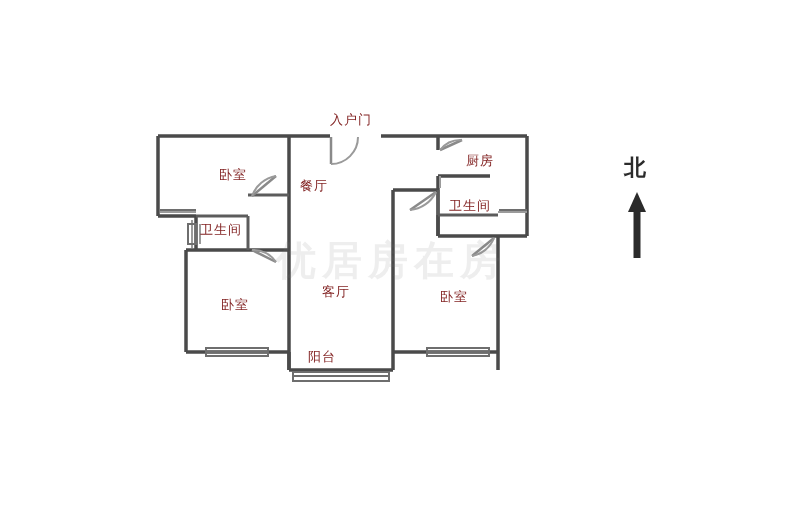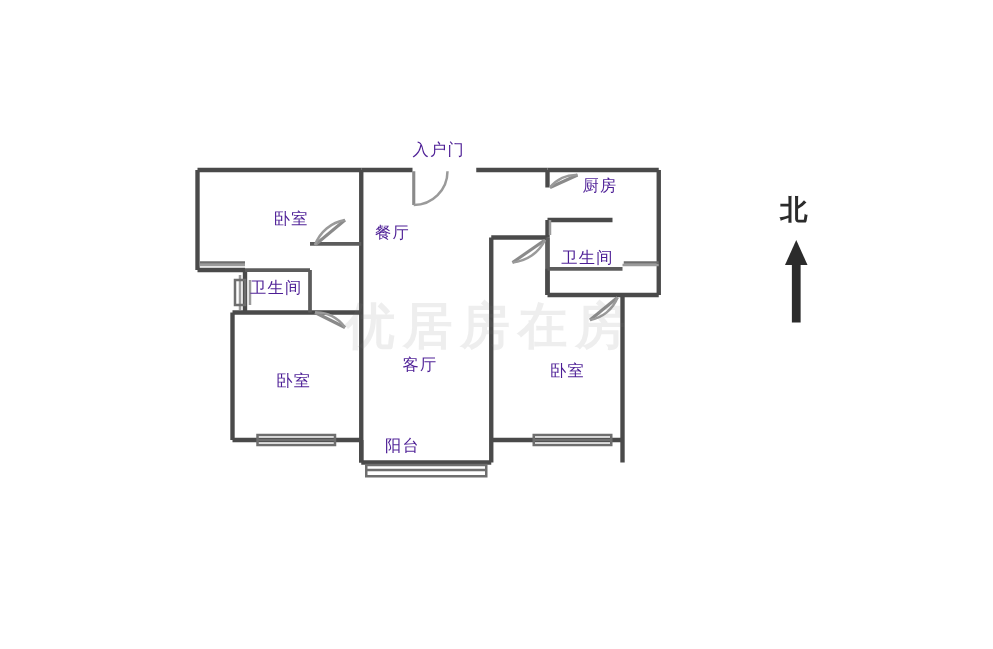--- a/index.html
+++ b/index.html
@@ -17,21 +17,21 @@
   #floorplan {
     position: absolute;
     left: 0;
     top: 0;
     width: 794px;
     height: 519px;
   }
   .room-label {
     position: absolute;
     font-size: 13px;
-    color: #4c1d95;
+    color: #7f1d1d;
     letter-spacing: 1px;
     white-space: nowrap;
     font-family: "DejaVu Sans", "Liberation Sans", sans-serif;
   }
   .compass-label {
     position: absolute;
     font-size: 22px;
     font-weight: bold;
     color: #2b2b2b;
     white-space: nowrap;
@@ -149,21 +149,21 @@
   <g>
     <line x1="637" y1="258" x2="637" y2="206" stroke="#2b2b2b" stroke-width="7"></line>
     <polygon points="637,192 628,212 646,212" fill="#2b2b2b"></polygon>
   </g>
 </svg>
 
 <div class="watermark">优居房在房</div>
 
 <div class="room-label" style="left:219px; top:166px;">卧室</div>
 <div class="room-label" style="left:300px; top:177px;">餐厅</div>
-<div class="room-label" style="left:466px; top:140px;">厨房</div>
+<div class="room-label" style="left:466px; top:152px;">厨房</div>
 <div class="room-label" style="left:330px; top:111px;">入户门</div>
 <div class="room-label" style="left:200px; top:221px;">卫生间</div>
 <div class="room-label" style="left:449px; top:197px;">卫生间</div>
 <div class="room-label" style="left:322px; top:283px;">客厅</div>
 <div class="room-label" style="left:221px; top:296px;">卧室</div>
 <div class="room-label" style="left:440px; top:288px;">卧室</div>
 <div class="room-label" style="left:308px; top:348px;">阳台</div>
 
 <div class="compass-label" style="left:624px; top:153px;">北</div>
 

